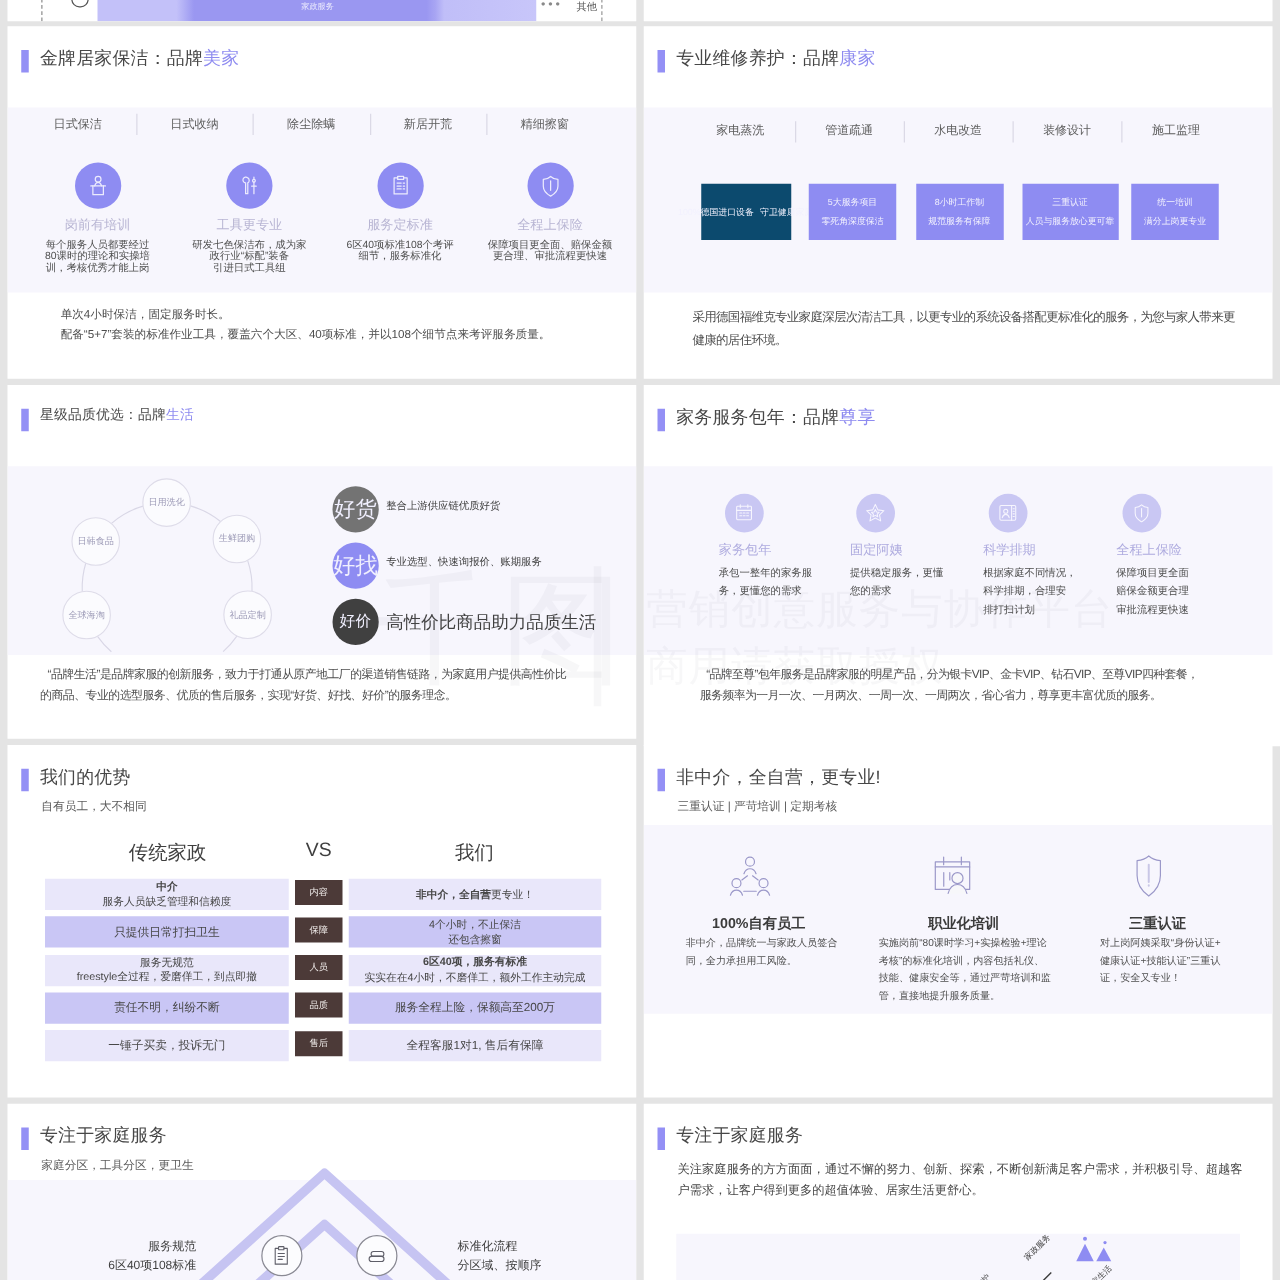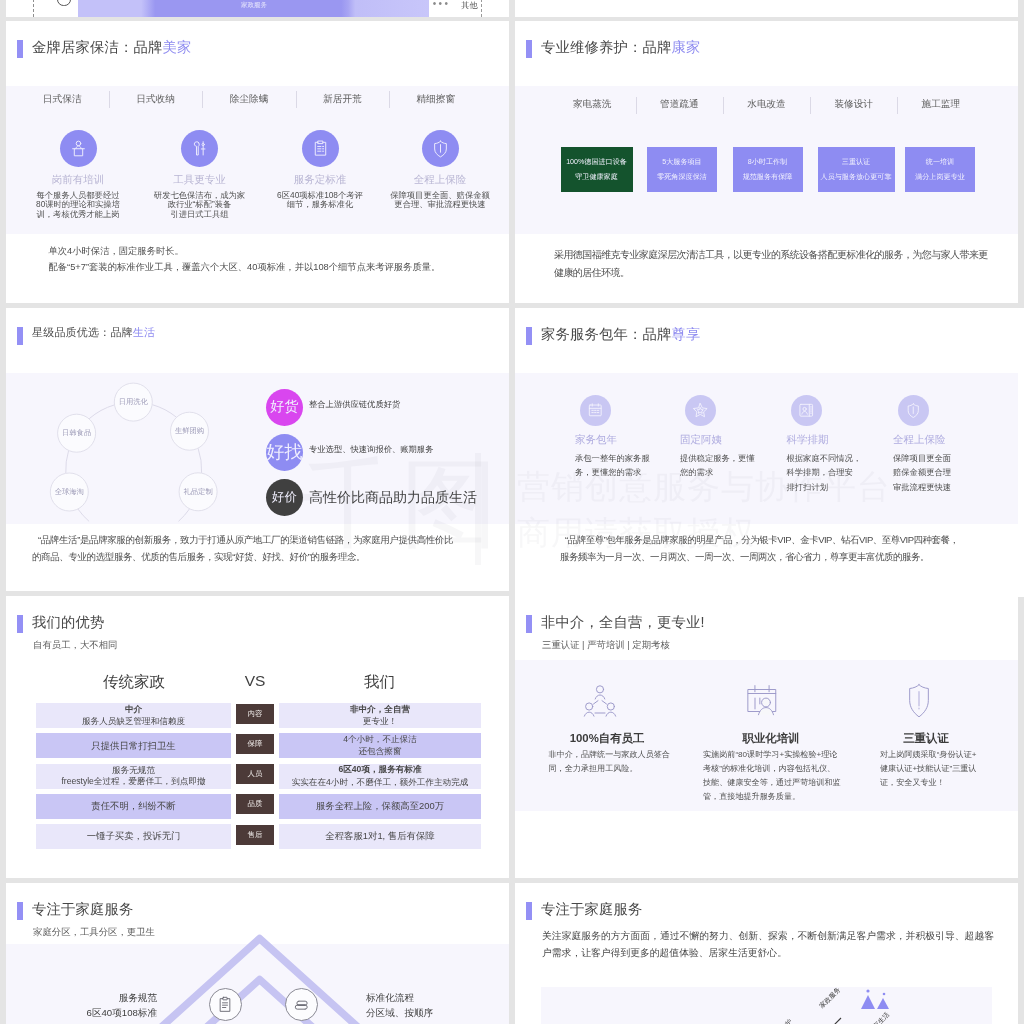--- a/index.html
+++ b/index.html
@@ -116,21 +116,21 @@
 <div class="band" style="left:0;top:65px;width:503px;height:148px"></div>
 <div class="tab" style="position:absolute;left:32.2px;top:76.5px;width:90px;font-size:9.6px">家电蒸洗</div>
       <div style="position:absolute;left:120.8px;top:75.5px;width:1px;height:17px;background:#dbd9e6"></div>
       <div class="tab" style="position:absolute;left:119.3px;top:76.5px;width:90px;font-size:9.6px">管道疏通</div>
       <div style="position:absolute;left:207.9px;top:75.5px;width:1px;height:17px;background:#dbd9e6"></div>
       <div class="tab" style="position:absolute;left:206.5px;top:76.5px;width:90px;font-size:9.6px">水电改造</div>
       <div style="position:absolute;left:295.1px;top:75.5px;width:1px;height:17px;background:#dbd9e6"></div>
       <div class="tab" style="position:absolute;left:293.7px;top:76.5px;width:90px;font-size:9.6px">装修设计</div>
       <div style="position:absolute;left:382.2px;top:75.5px;width:1px;height:17px;background:#dbd9e6"></div>
       <div class="tab" style="position:absolute;left:380.8px;top:76.5px;width:90px;font-size:9.6px">施工监理</div>
-<div style="position:absolute;left:45.5px;top:126px;width:72px;height:45px;background:#14532d;display:flex;flex-direction:column;align-items:center;justify-content:center;gap:5px">
+<div style="position:absolute;left:45.5px;top:126px;width:72px;height:45px;background:#0c4a6e;display:flex;align-items:center;justify-content:center;gap:5px">
         <div style="font-size:7.1px;color:#f2f1fe;white-space:nowrap">100%德国进口设备</div>
         <div style="font-size:7.1px;color:#f2f1fe;white-space:nowrap">守卫健康家庭</div>
       </div>
 <div style="position:absolute;left:132px;top:126px;width:70px;height:45px;background:#8e8cf2;display:flex;flex-direction:column;align-items:center;justify-content:center;gap:5px">
         <div style="font-size:7.1px;color:#f2f1fe;white-space:nowrap">5大服务项目</div>
         <div style="font-size:7.1px;color:#f2f1fe;white-space:nowrap">零死角深度保洁</div>
       </div>
 <div style="position:absolute;left:217.5px;top:126px;width:70px;height:45px;background:#8e8cf2;display:flex;flex-direction:column;align-items:center;justify-content:center;gap:5px">
         <div style="font-size:7.1px;color:#f2f1fe;white-space:nowrap">8小时工作制</div>
         <div style="font-size:7.1px;color:#f2f1fe;white-space:nowrap">规范服务有保障</div>
@@ -160,21 +160,21 @@
         <circle cx="183.5" cy="123.2" r="19.0" fill="#fbfbfe" stroke="#dedce9" stroke-width="0.9"></circle>
         <circle cx="192.1" cy="183.8" r="19.0" fill="#fbfbfe" stroke="#dedce9" stroke-width="0.9"></circle>
         <circle cx="63.3" cy="184.0" r="19.0" fill="#fbfbfe" stroke="#dedce9" stroke-width="0.9"></circle>
         <circle cx="70.6" cy="125.2" r="19.0" fill="#fbfbfe" stroke="#dedce9" stroke-width="0.9"></circle>
       </svg>
 <div style="position:absolute;left:99.3px;top:89.1px;width:56px;text-align:center;font-size:7.3px;color:#9d9bb7">日用洗化</div>
 <div style="position:absolute;left:155.5px;top:118.2px;width:56px;text-align:center;font-size:7.3px;color:#9d9bb7">生鲜团购</div>
 <div style="position:absolute;left:164.1px;top:178.8px;width:56px;text-align:center;font-size:7.3px;color:#9d9bb7">礼品定制</div>
 <div style="position:absolute;left:35.3px;top:179.0px;width:56px;text-align:center;font-size:7.3px;color:#9d9bb7">全球海淘</div>
 <div style="position:absolute;left:42.6px;top:120.2px;width:56px;text-align:center;font-size:7.3px;color:#9d9bb7">日韩食品</div>
-<div style="position:absolute;left:260px;top:80.5px;width:37px;height:37px;border-radius:50%;background:#d946ef;display:flex;align-items:center;justify-content:center;font-size:14px;color:#f0effe;letter-spacing:.3px">好货</div>
+<div style="position:absolute;left:260px;top:80.5px;width:37px;height:37px;border-radius:50%;background:#737373;display:flex;align-items:center;justify-content:center;font-size:17px;color:#f0effe;letter-spacing:.3px">好货</div>
 <div style="position:absolute;left:303px;top:90.5px;width:210px;font-size:8.3px;color:#3f3f3f;white-space:nowrap">整合上游供应链优质好货</div>
 <div style="position:absolute;left:260px;top:125.5px;width:37px;height:37px;border-radius:50%;background:#8e8cf2;display:flex;align-items:center;justify-content:center;font-size:18px;color:#f0effe;letter-spacing:.3px">好找</div>
 <div style="position:absolute;left:303px;top:135.5px;width:210px;font-size:8.3px;color:#3f3f3f;white-space:nowrap">专业选型、快速询报价、账期服务</div>
 <div style="position:absolute;left:260px;top:170.5px;width:37px;height:37px;border-radius:50%;background:#404040;display:flex;align-items:center;justify-content:center;font-size:12.5px;color:#f0effe;letter-spacing:.3px">好价</div>
 <div style="position:absolute;left:303px;top:180.5px;width:210px;font-size:14px;color:#3f3f3f;white-space:nowrap">高性价比商品助力品质生活</div>
 <div class="note" style="left:26px;top:223px;text-indent:6px;width:444px;font-size:9.5px;letter-spacing:-0.4px;line-height:1.82;white-space:pre">“品牌生活”是品牌家服的创新服务，致力于打通从原产地工厂的渠道销售链路，为家庭用户提供高性价比<br>的商品、专业的选型服务、优质的售后服务，实现“好货、好找、好价”的服务理念。</div>
 </div>
 <div class="slide" id="s4">
 <div class="tbar" style="left:11px;top:19px"></div>
       <div class="ttl" style="left:26px;top:19px;font-size:14.3px"><span>家务服务包年：品牌</span><span class="ac">尊享</span></div>
@@ -231,21 +231,21 @@
 <div class="ttl" style="left:26px;top:19px;font-size:14.3px">我们的优势</div>
 <div class="sub" style="left:27px;top:43px;font-size:9.4px;color:#5c5c5c">自有员工，大不相同</div>
 <div style="position:absolute;left:30px;top:76px;width:196px;text-align:center;font-size:15.5px;color:#3f3f3f">传统家政</div>
 <div style="position:absolute;left:227px;top:76px;width:44px;text-align:center;font-size:15.5px;color:#3f3f3f">VS</div>
 <div style="position:absolute;left:272px;top:76px;width:203px;text-align:center;font-size:15.5px;color:#3f3f3f">我们</div>
 <div style="position:absolute;left:30px;top:107.1px;width:195px;height:25.2px;background:#e9e7fa;display:flex;flex-direction:column;align-items:center;justify-content:center;">
 <div style="font-size:8.6px;color:#474747;line-height:1.35;font-weight:bold;white-space:nowrap">中介</div>
 <div style="font-size:8.6px;color:#474747;line-height:1.35;white-space:nowrap">服务人员缺乏管理和信赖度</div>
 </div>
 <div style="position:absolute;left:230px;top:107.7px;width:38px;height:20px;background:#4c3a38;display:flex;align-items:center;justify-content:center;font-size:7.4px;color:#f2eeec">内容</div>
-<div style="position:absolute;left:273px;top:107.1px;width:202px;height:25.2px;background:#e9e7fa;display:flex;flex-direction:column;align-items:center;justify-content:center;">
+<div style="position:absolute;left:273px;top:107.1px;width:202px;height:25.2px;background:#e9e7fa;display:flex;flex-direction:row;align-items:center;justify-content:center;">
 <div style="font-size:8.6px;color:#474747;line-height:1.35;font-weight:bold;white-space:nowrap">非中介，全自营</div>
 <div style="font-size:8.6px;color:#474747;line-height:1.35;white-space:nowrap">更专业！</div>
 </div>
 <div style="position:absolute;left:30px;top:137.3px;width:195px;height:25.2px;background:#c9c6f5;display:flex;flex-direction:column;align-items:center;justify-content:center;">
 <div style="font-size:9.4px;color:#474747;line-height:1.35;white-space:nowrap">只提供日常打扫卫生</div>
 </div>
 <div style="position:absolute;left:230px;top:137.9px;width:38px;height:20px;background:#4c3a38;display:flex;align-items:center;justify-content:center;font-size:7.4px;color:#f2eeec">保障</div>
 <div style="position:absolute;left:273px;top:137.3px;width:202px;height:25.2px;background:#c9c6f5;display:flex;flex-direction:column;align-items:center;justify-content:center;">
 <div style="font-size:8.6px;color:#474747;line-height:1.35;white-space:nowrap">4个小时，不止保洁</div>
 <div style="font-size:8.6px;color:#474747;line-height:1.35;white-space:nowrap">还包含擦窗</div>

